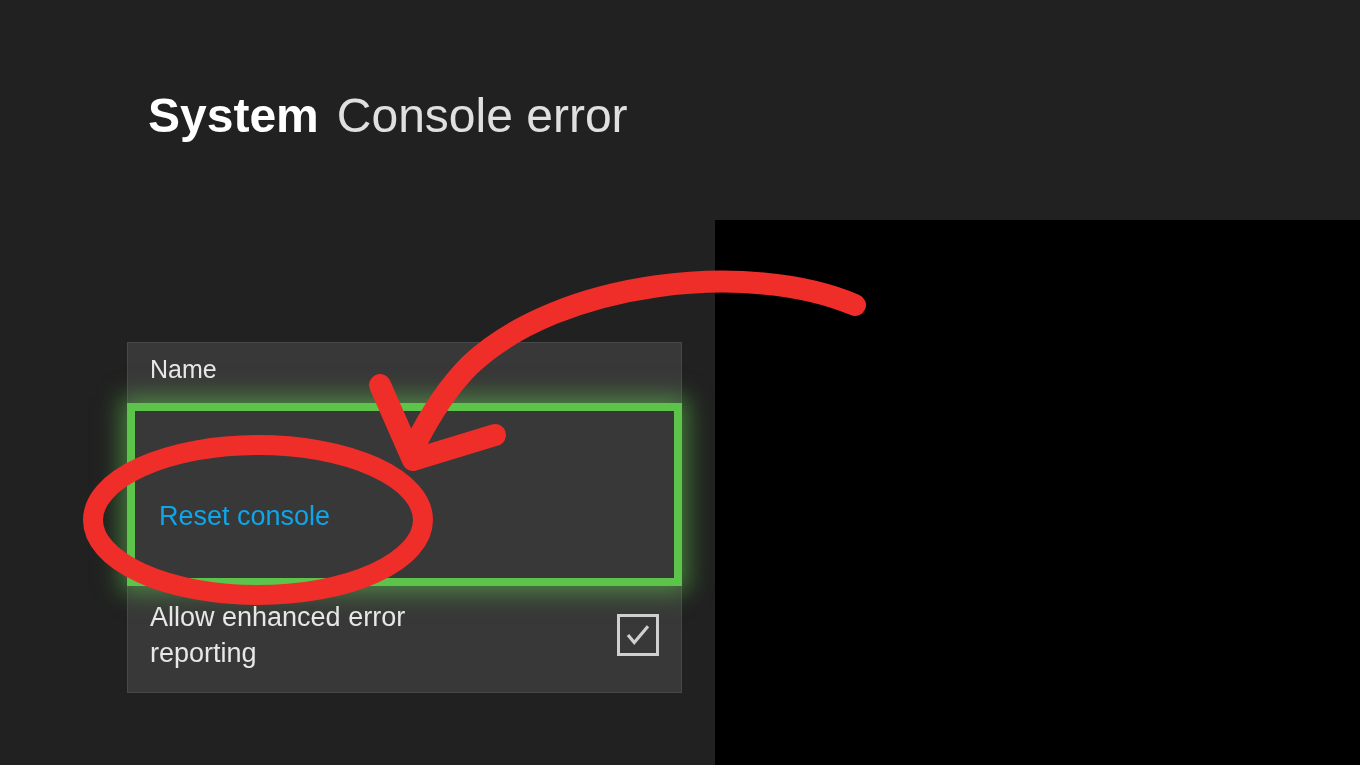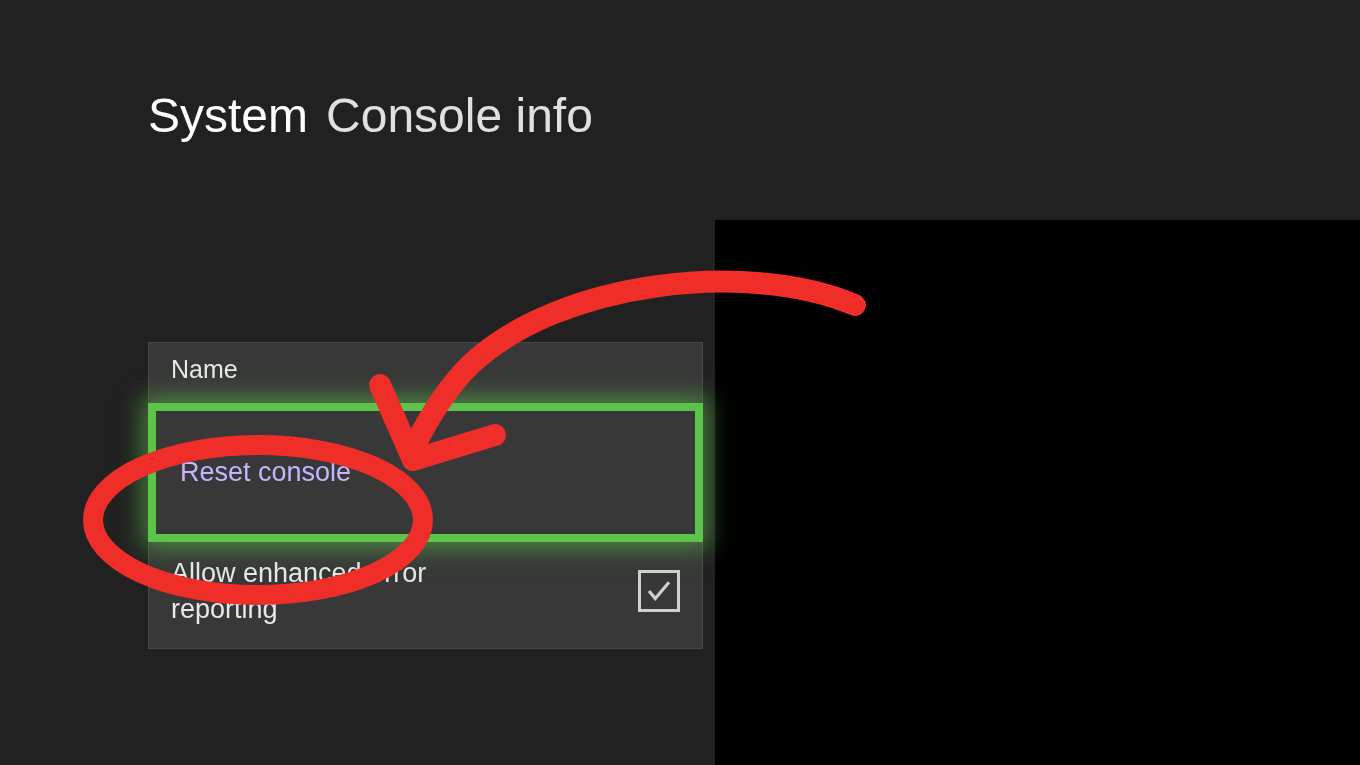--- a/index.html
+++ b/index.html
@@ -19,40 +19,40 @@
     .header {
       position: absolute;
       top: 88px;
       left: 148px;
       display: flex;
       align-items: baseline;
       gap: 18px;
     }
     .header-system {
       font-size: 48px;
-      font-weight: 400;
+      font-weight: 700;
       color: #ffffff;
     }
     .header-sub {
       font-size: 48px;
       font-weight: 300;
       color: #e0e0e0;
     }
     .right-panel {
       position: absolute;
       top: 220px;
       left: 715px;
       width: 650px;
       height: 545px;
       background: #000000;
     }
     .menu-panel {
       position: absolute;
       top: 342px;
-      left: 148px;
+      left: 127px;
       width: 555px;
     }
     .name-item {
       background: #383838;
       padding: 12px 22px 18px 22px;
       border: 1px solid #484848;
     }
     .name-label {
       font-size: 25px;
       font-weight: 400;
@@ -69,21 +69,22 @@
       position: relative;
       background: #383838;
       padding: 46px 24px;
       border: 8px solid #5cc44a;
       box-shadow: 0 0 22px 6px rgba(92,196,74,0.55);
       margin-top: -2px;
     }
     .reset-label {
       font-size: 27px;
       font-weight: 400;
-      color: #c4b5fd;
+      color: #0ea5e9;
+      margin-top: 44px;
     }
     .report-item {
       background: #383838;
       padding: 14px 22px 20px 22px;
       border: 1px solid #484848;
       display: flex;
       align-items: center;
       justify-content: space-between;
       margin-top: -2px;
     }
@@ -115,21 +116,21 @@
       height: 765px;
       pointer-events: none;
       z-index: 10;
     }
   </style>
 </head>
 <body>
 
 <div class="header">
   <span class="header-system">System</span>
-  <span class="header-sub">Console info</span>
+  <span class="header-sub">Console error</span>
 </div>
 
 <div class="right-panel"></div>
 
 <div class="menu-panel">
 
   <div class="name-item">
     <div class="name-label">Name</div>
   </div>
 

